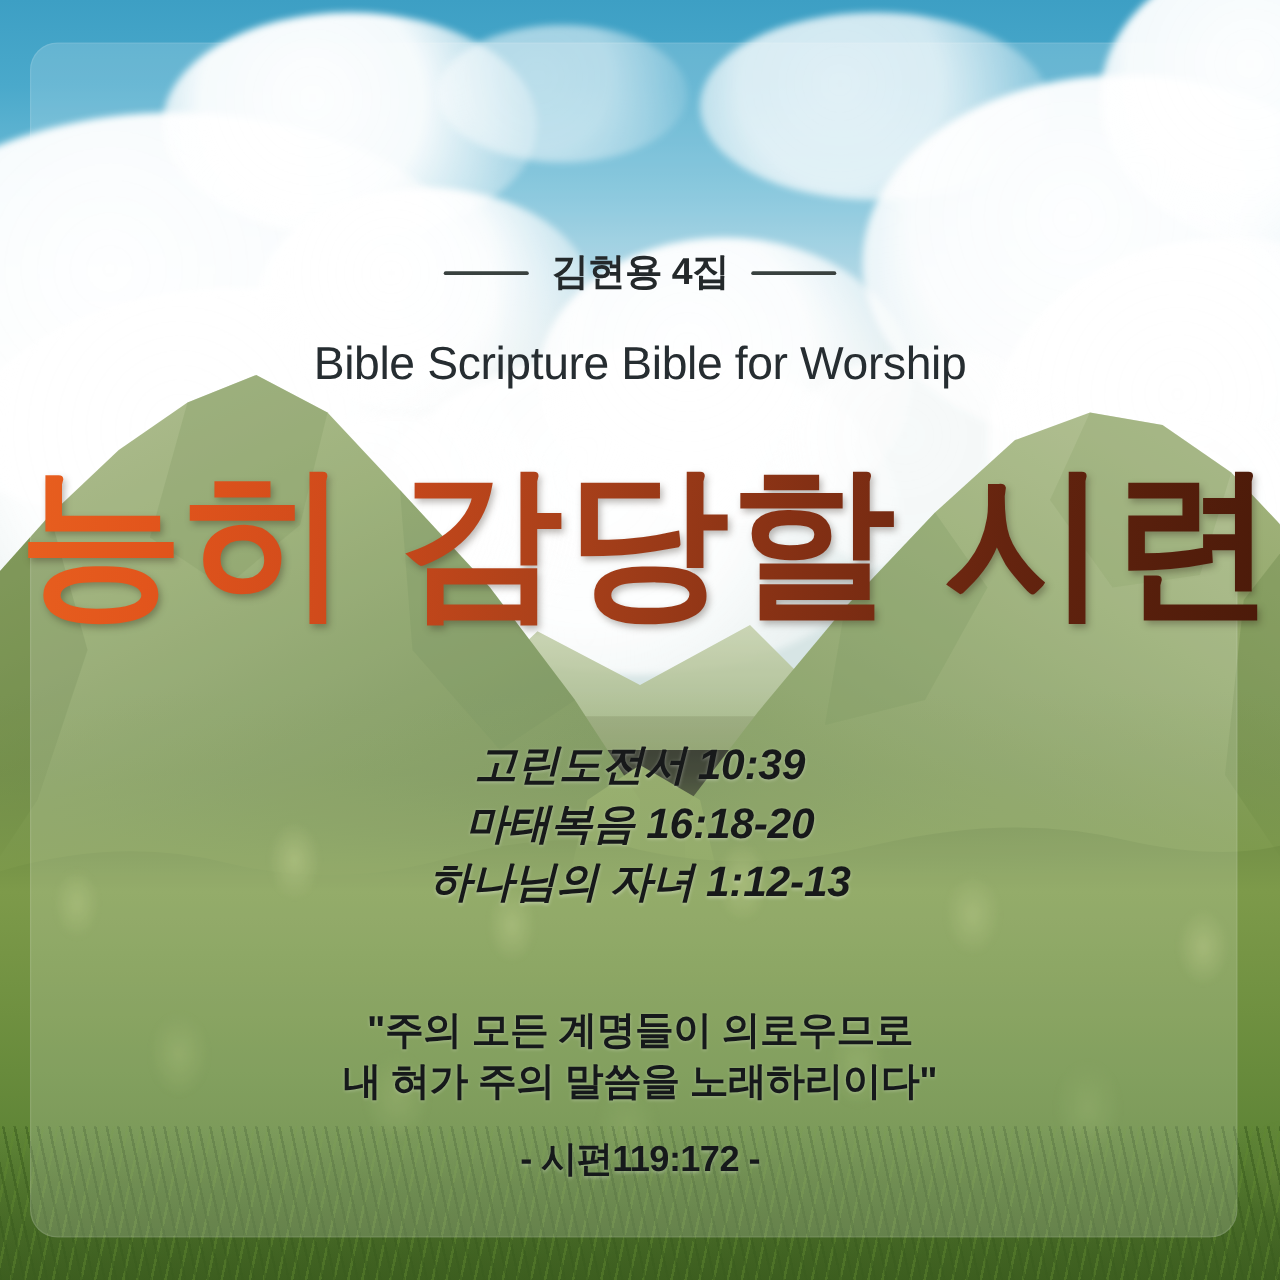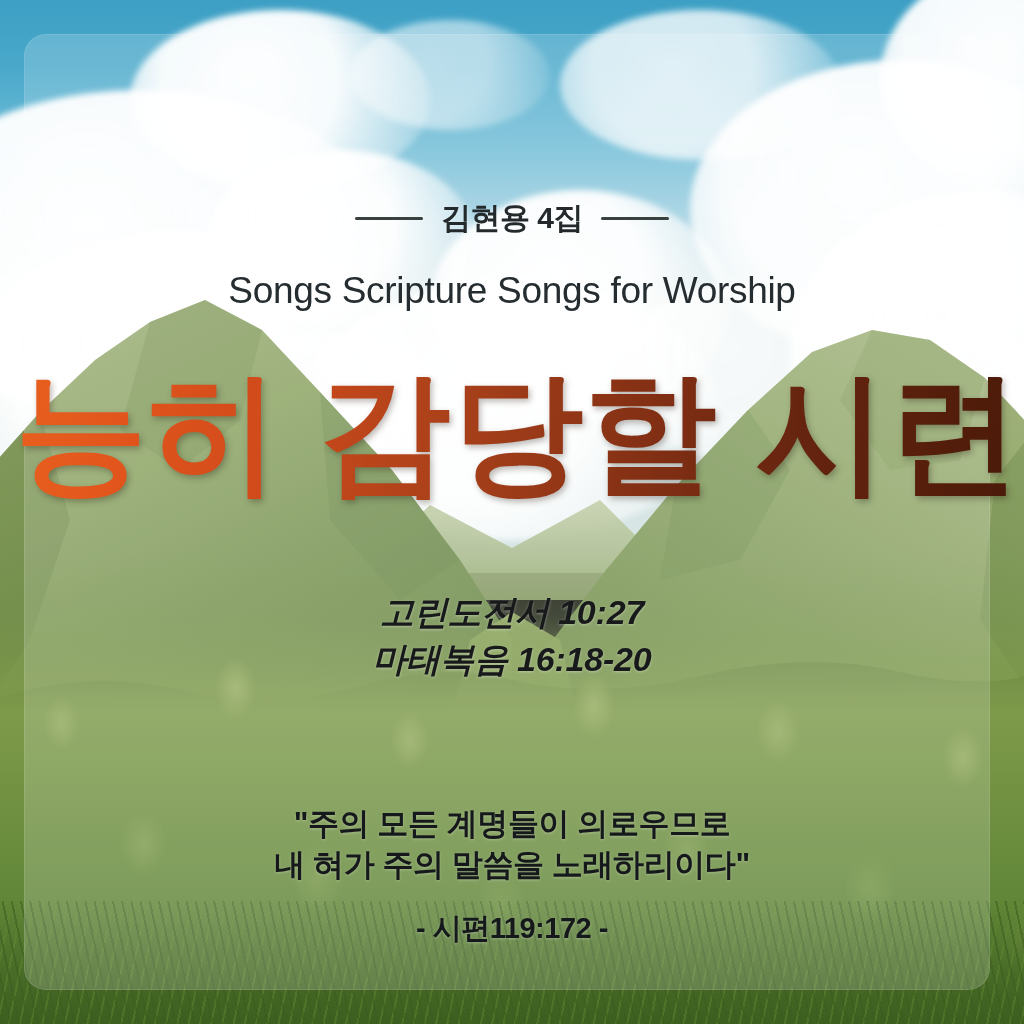--- a/index.html
+++ b/index.html
@@ -298,27 +298,28 @@
   <div class="panel"></div>
 
   <div class="content">
 
     <div class="eyebrow-row">
       <span class="rule"></span>
       <span class="eyebrow-text">김현용 4집</span>
       <span class="rule"></span>
     </div>
 
-    <div class="subtitle">Songs Scripture Songs for Worship</div>
+    <div class="subtitle">Bible Scripture Bible for Worship</div>
 
     <div class="main-title">능히 감당할 시련</div>
 
     <div class="refs">
-      <div>고린도전서 10:27</div>
+      <div>고린도전서 10:39</div>
       <div>마태복음 16:18-20</div>
+      <div>하나님의 자녀 1:12-13</div>
     </div>
 
     <div class="quote">
       <div>"주의 모든 계명들이 의로우므로</div>
       <div>내 혀가 주의 말씀을 노래하리이다"</div>
       <div class="attrib">- 시편119:172 -</div>
     </div>
 
   </div>
 </div>

